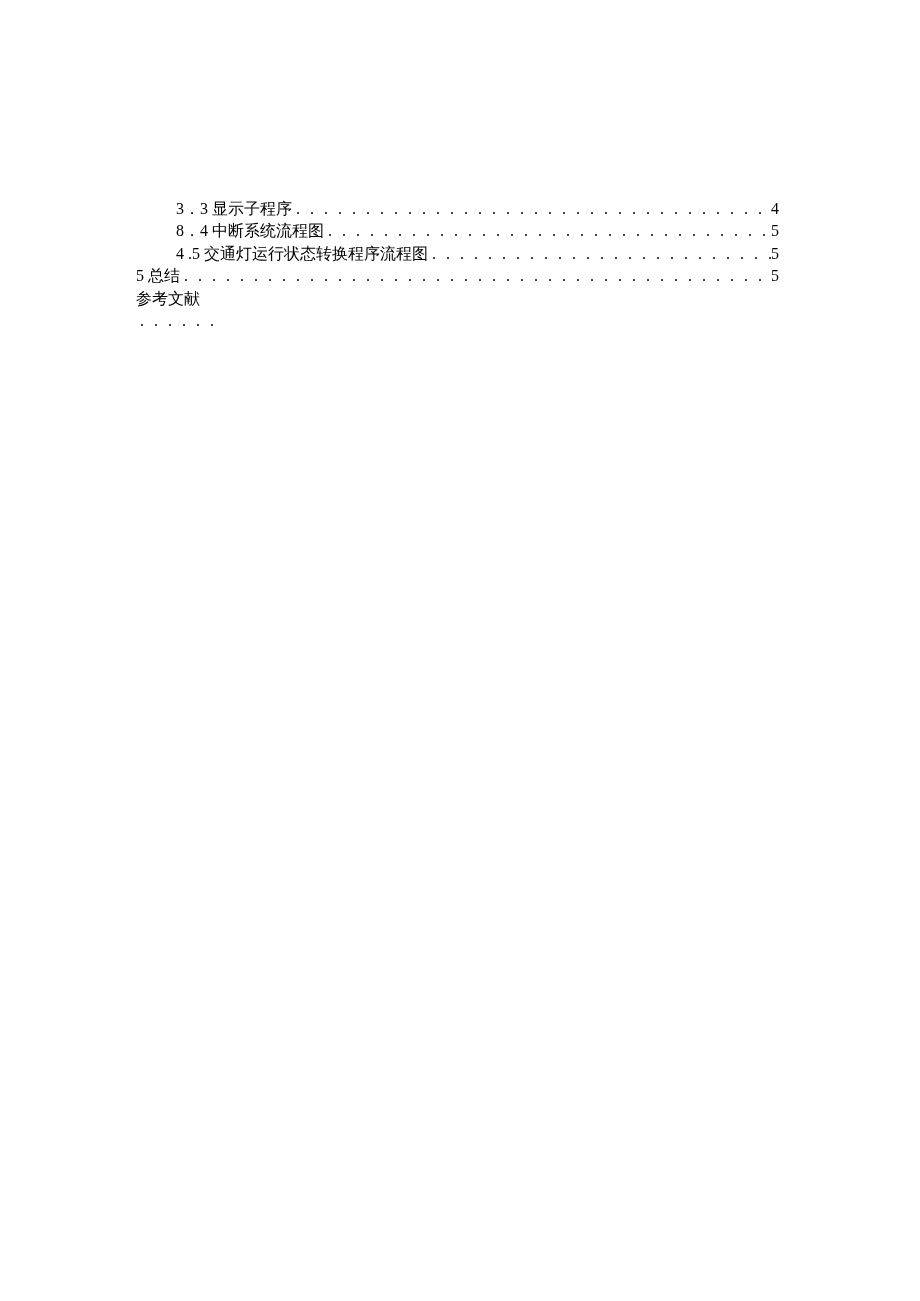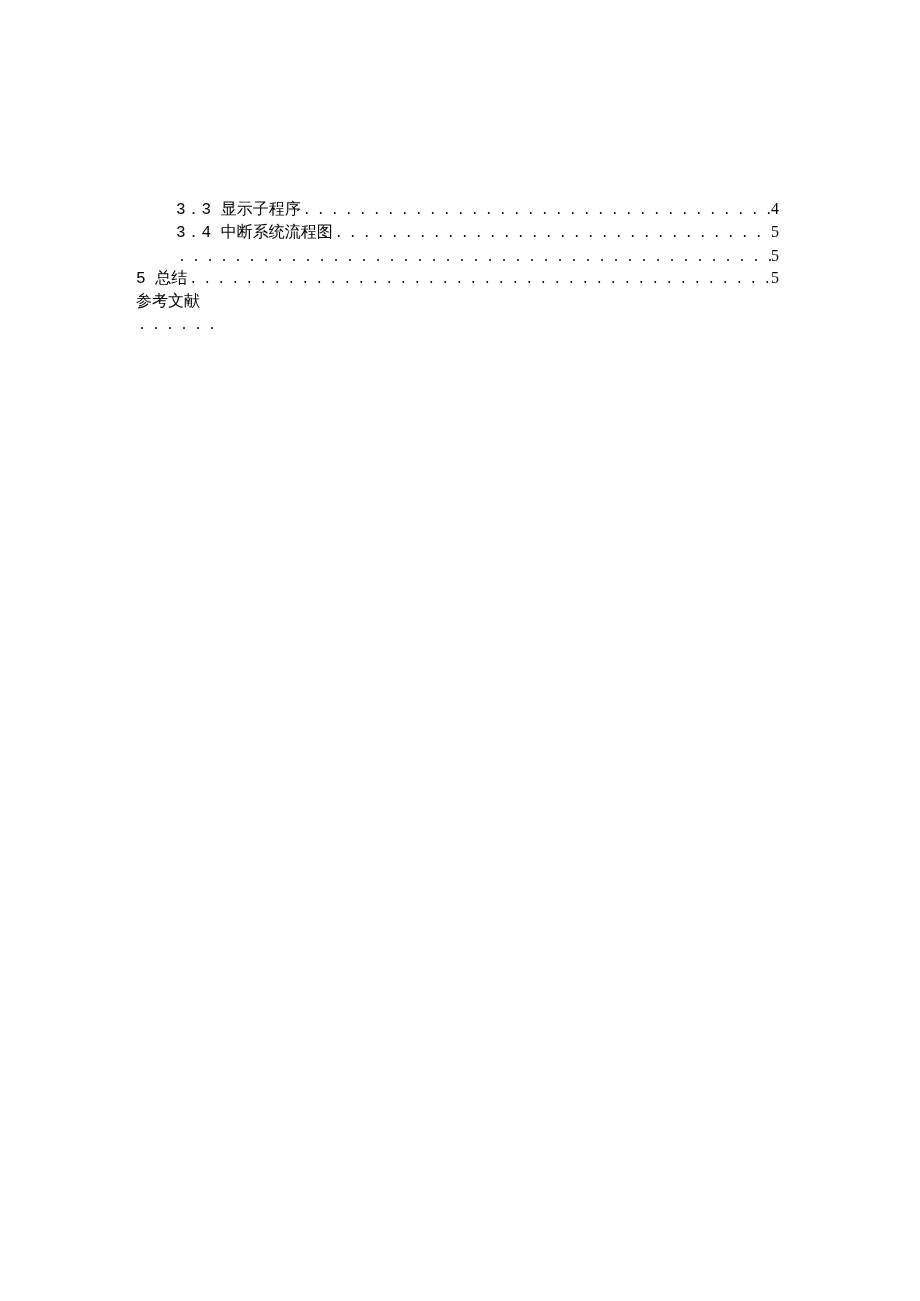--- a/index.html
+++ b/index.html
@@ -20,21 +20,20 @@
       align-items: baseline;
       line-height: 1.4;
       margin: 0;
       white-space: nowrap;
     }
     .toc-entry.indent {
       padding-left: 40px;
     }
     .toc-title {
       flex-shrink: 0;
-      font-family: Liberation Mono, monospace;
     }
     .dots {
       flex: 1;
       overflow: hidden;
       letter-spacing: 3px;
       padding: 0 4px;
     }
     .dots::before {
       content: ". . . . . . . . . . . . . . . . . . . . . . . . . . . . . . . . . . . . . . . . . . . . . . . . . . . . . . . . . . . . . . . . . . . . . . . . . . . . . . . . . . . . . . . . . . . . . . . . . . . . . . . . . . .";
     }
@@ -57,26 +56,27 @@
 
 <div class="page">
 
   <div class="toc-entry indent">
     <span class="toc-title">3．3 显示子程序</span>
     <span class="dots"></span>
     <span class="toc-page">4</span>
   </div>
 
   <div class="toc-entry indent">
-    <span class="toc-title">3．4 中断系统流程图</span>
+    <span class="toc-title">8．4 中断系统流程图</span>
     <span class="dots"></span>
     <span class="toc-page">5</span>
   </div>
 
   <div class="toc-entry indent">
+    <span class="toc-title">4  .5 交通灯运行状态转换程序流程图</span>
     <span class="dots"></span>
     <span class="toc-page">5</span>
   </div>
 
   <div class="toc-entry">
     <span class="toc-title">5 总结</span>
     <span class="dots"></span>
     <span class="toc-page">5</span>
   </div>
 

